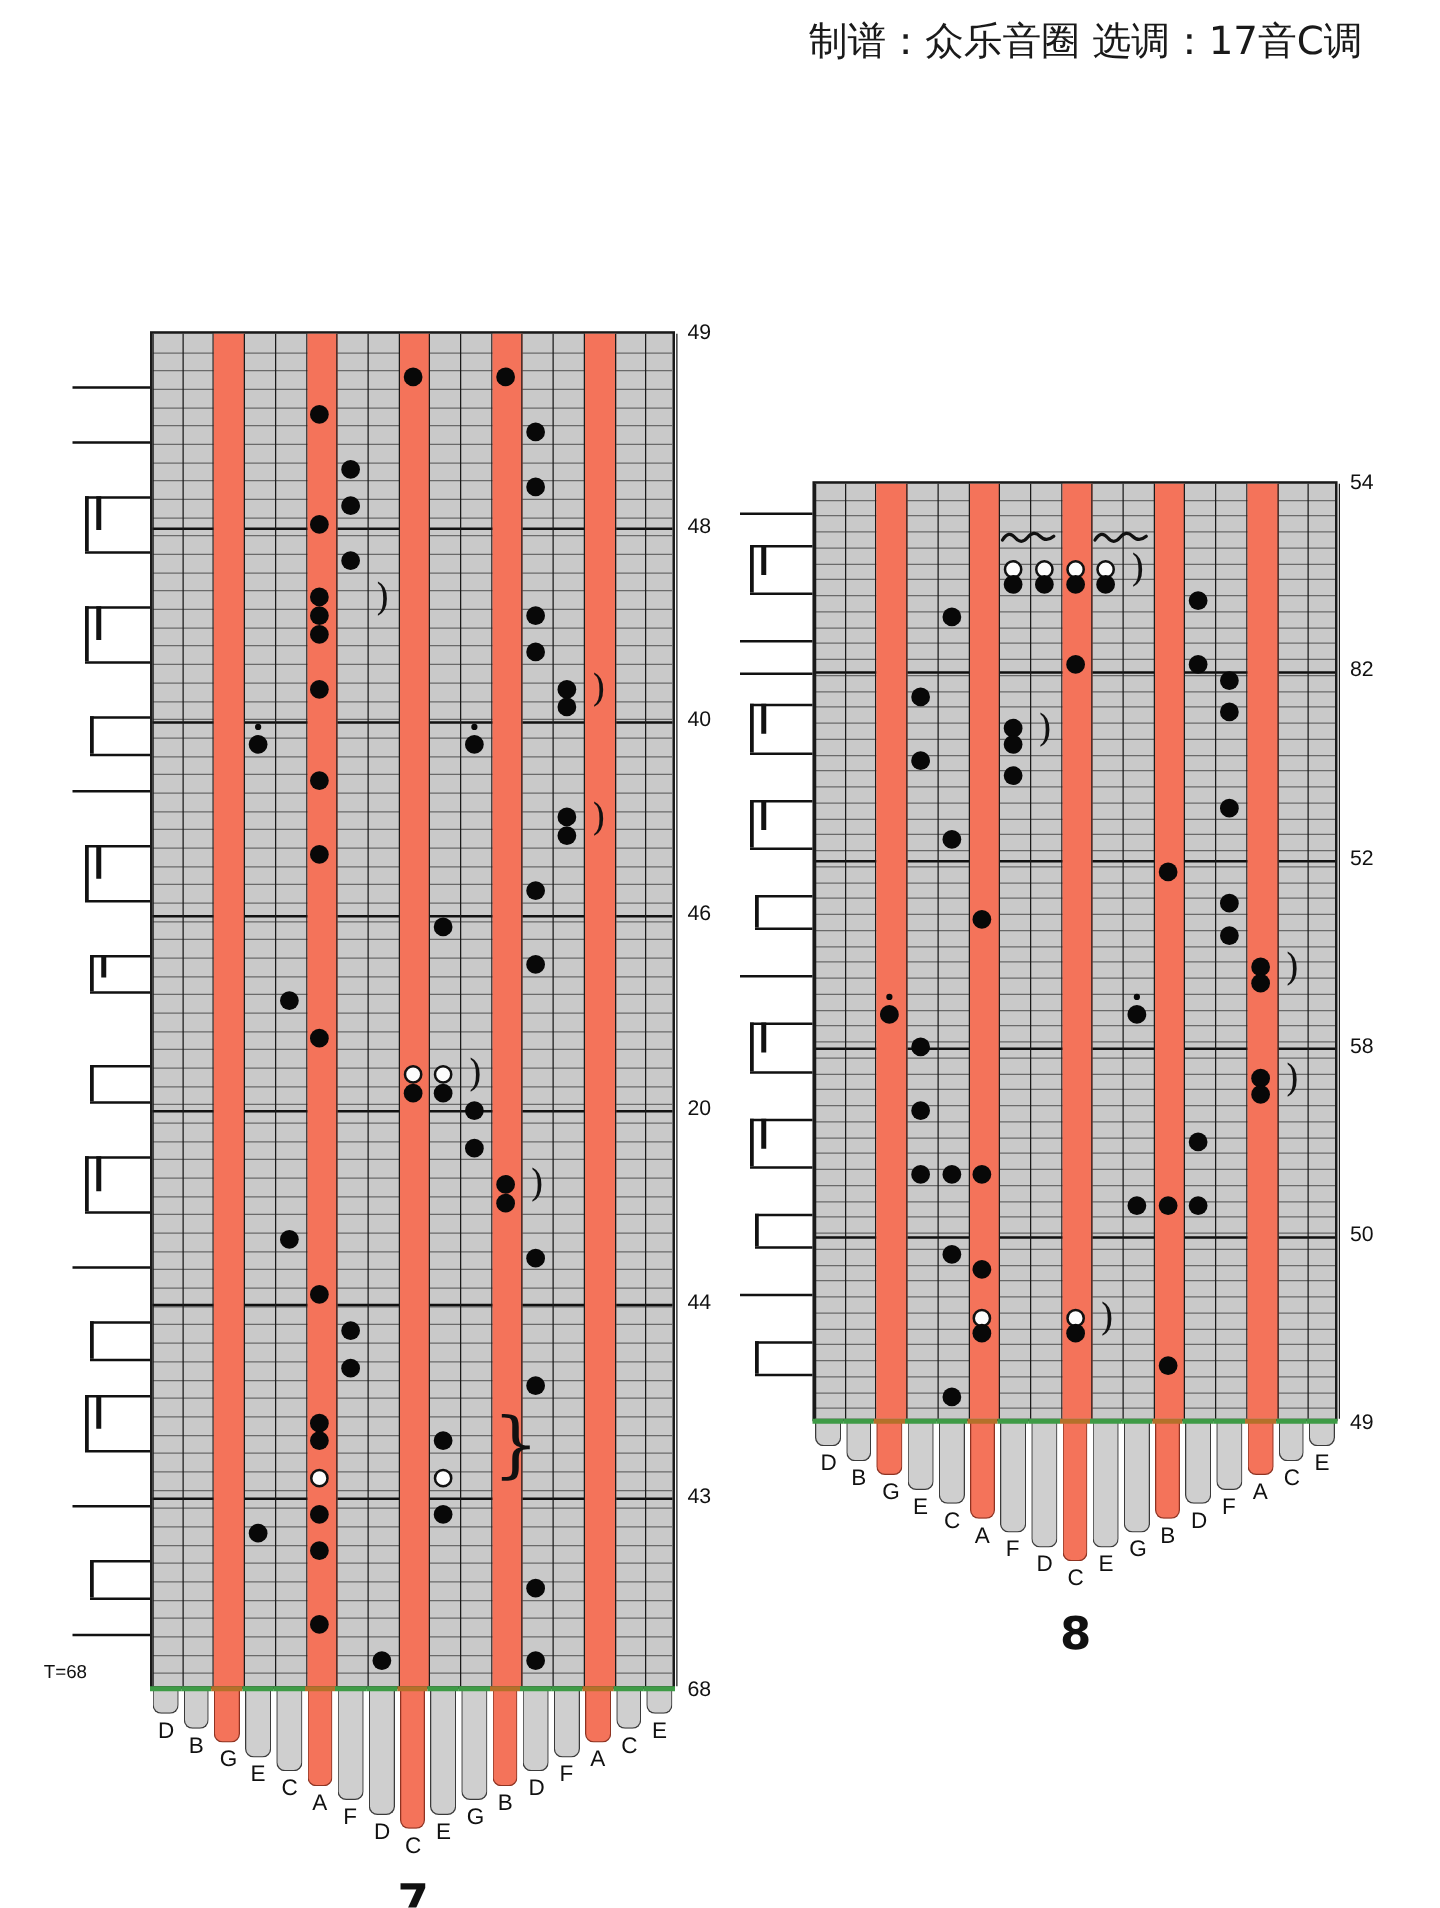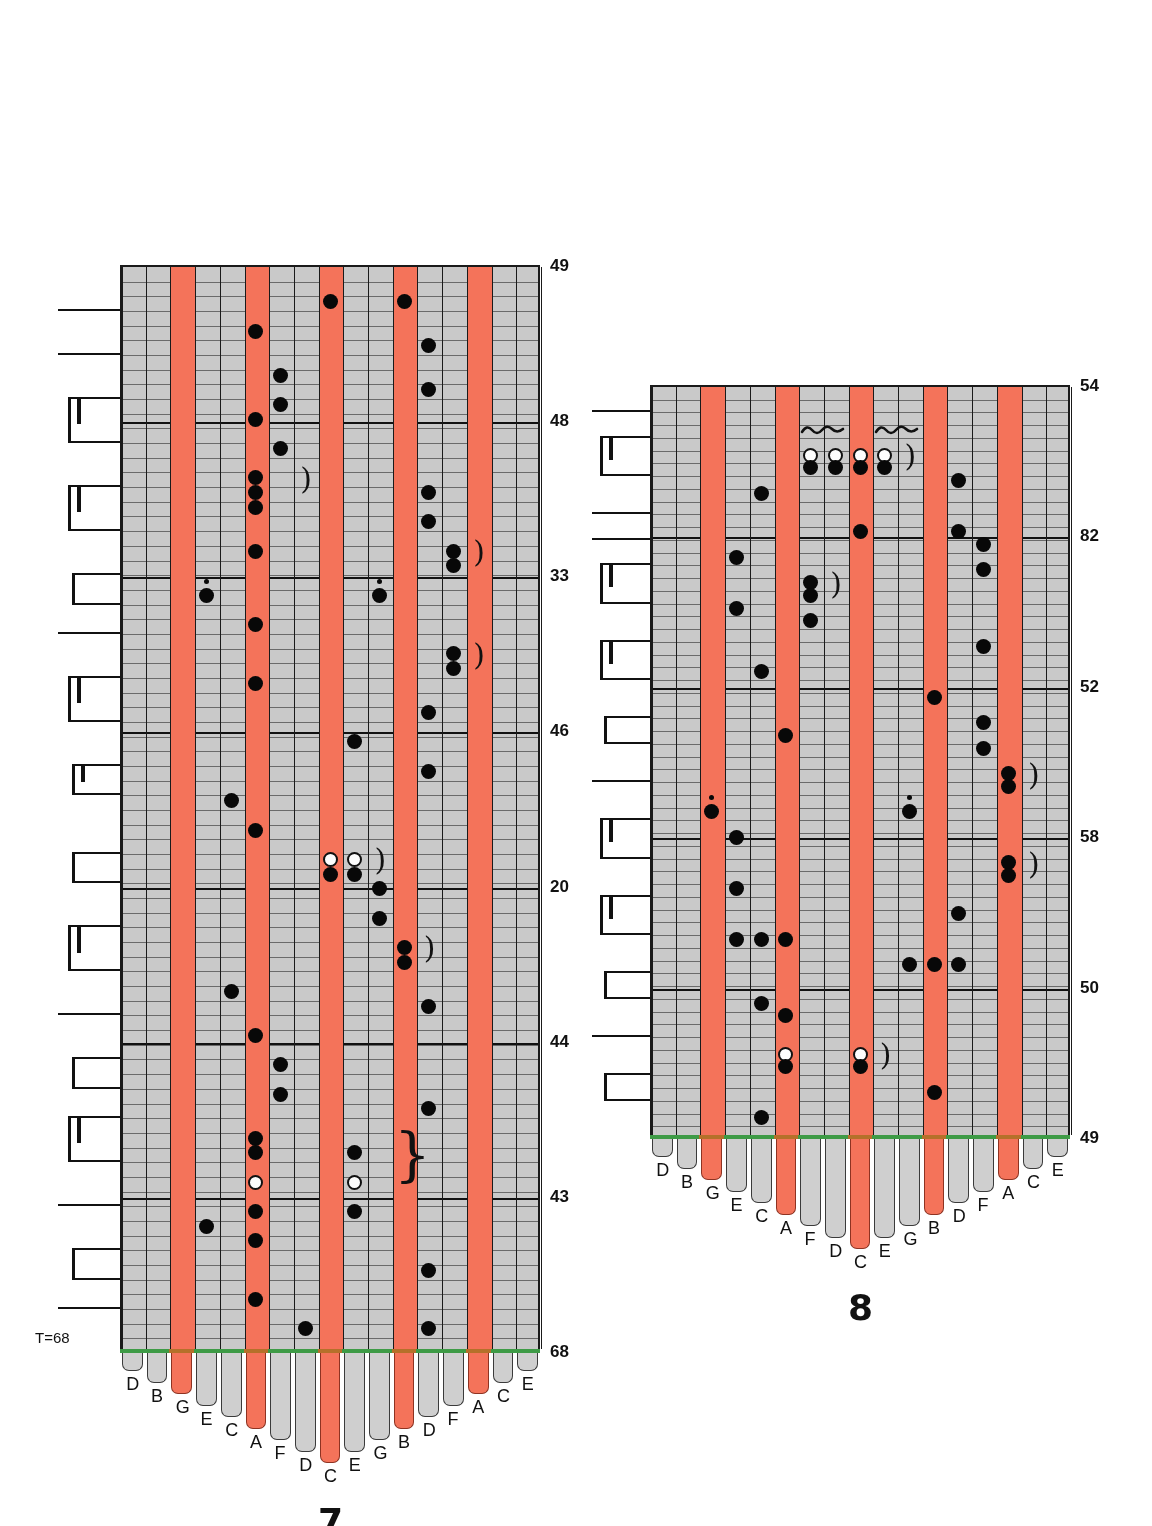--- a/index.html
+++ b/index.html
@@ -30,21 +30,21 @@
   .grid{position:absolute;left:0;top:0;background:#c9c9c9;
         border:2px solid #1a1a1a;box-sizing:border-box;}
   .col{position:absolute;top:0;bottom:0;box-sizing:border-box;
        border-right:1.5px solid #1a1a1a;}
   .col.red{background:#f4735a;}
   .col.first{border-left:1.5px solid #1a1a1a;}
   .rowline{position:absolute;left:0;right:0;height:0;
            border-top:1px solid #6a6a6a;}
   .barline{position:absolute;left:0;right:0;height:0;
            border-top:2.5px solid #111;}
-  .measure-num{position:absolute;font-size:17px;color:#111;font-weight:bold;}
+  .measure-num{position:absolute;font-size:17px;color:#111;font-weight:normal;}
 
   
   .note{position:absolute;width:15px;height:15px;border-radius:50%;
         background:#080808;}
   .note.hollow{background:#fdfdfd;border:2.2px solid #111;box-sizing:border-box;}
   .dotmark{position:absolute;width:5px;height:5px;border-radius:50%;background:#080808;}
 
   
   .slur{position:absolute;font-size:30px;color:#111;line-height:1;
         font-family:"DejaVu Serif","Liberation Serif",serif;}
@@ -71,20 +71,21 @@
   .greenline.red{background:#b5702a;}
 
   .panel-num{position:absolute;font-size:36px;font-weight:bold;color:#111;
              font-family:"DejaVu Sans","Liberation Sans",sans-serif;}
   .tempo{position:absolute;font-size:15px;color:#111;}
 </style>
 </head>
 <body>
 
 <div class="header">
+  <div class="credits">制谱：众乐音圈  选调：17音C调</div>
 </div>
 
 <div class="panel" id="panel7" style="left:0px;top:265px;width:580px;height:1260px;">
     <div class="grid" style="left: 120px; top: 0px; width: 420px; height: 1086px;">
       <div class="rowline" style="top: 14.6757px;"></div>
       <div class="rowline" style="top: 29.3514px;"></div>
       <div class="rowline" style="top: 44.027px;"></div>
       <div class="rowline" style="top: 58.7027px;"></div>
       <div class="rowline" style="top: 73.3784px;"></div>
       <div class="rowline" style="top: 88.0541px;"></div>
@@ -174,21 +175,21 @@
       <div class="col" style="left: 247.059px; width: 24.7059px;"></div>
       <div class="col red" style="left: 271.765px; width: 24.7059px;"></div>
       <div class="col" style="left: 296.471px; width: 24.7059px;"></div>
       <div class="col" style="left: 321.176px; width: 24.7059px;"></div>
       <div class="col red" style="left: 345.882px; width: 24.7059px;"></div>
       <div class="col" style="left: 370.588px; width: 24.7059px;"></div>
       <div class="col" style="left: 395.294px; width: 24.7059px;"></div>
     </div>
     <div class="measure-num" style="left: 550px; top: -9px;">49</div>
     <div class="measure-num" style="left: 550px; top: 146.143px;">48</div>
-    <div class="measure-num" style="left: 550px; top: 301.286px;">33</div>
+    <div class="measure-num" style="left: 550px; top: 301.286px;">40</div>
     <div class="measure-num" style="left: 550px; top: 456.429px;">46</div>
     <div class="measure-num" style="left: 550px; top: 611.571px;">20</div>
     <div class="measure-num" style="left: 550px; top: 766.714px;">44</div>
     <div class="measure-num" style="left: 550px; top: 921.857px;">43</div>
     <div class="measure-num" style="left: 550px; top: 1077px;">68</div>
     <div class="note" style="left: 322.5px; top: 29.1892px;"></div>
     <div class="note" style="left: 396.618px; top: 29.1892px;"></div>
     <div class="note" style="left: 248.382px; top: 58.5405px;"></div>
     <div class="note" style="left: 421.324px; top: 73.2162px;"></div>
     <div class="note" style="left: 273.088px; top: 102.568px;"></div>

